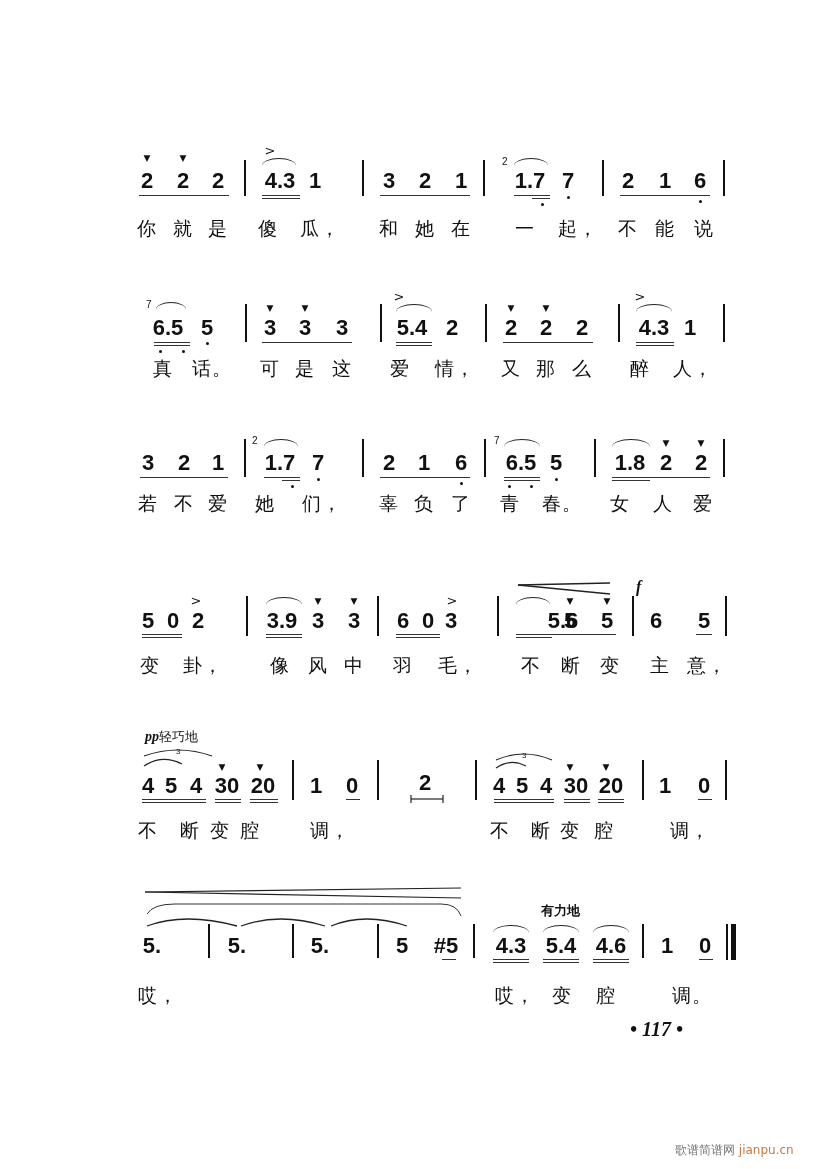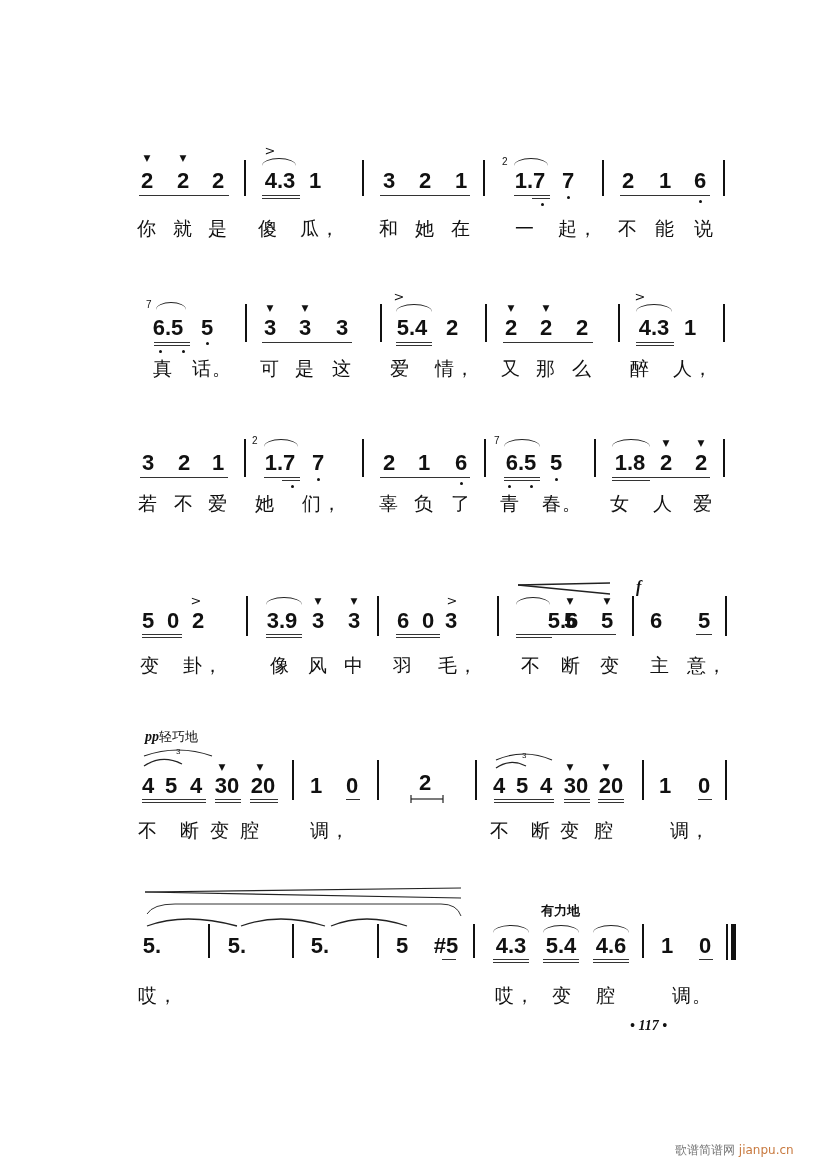--- a/index.html
+++ b/index.html
@@ -11,21 +11,21 @@
   .bar{position:absolute;width:2px;background:#111;}
   .bar.thick{width:5px;}
   .ul{position:absolute;height:1px;background:#333;}
   .dot{position:absolute;width:3px;height:3px;border-radius:50%;background:#111;}
   .tick{position:absolute;font-size:9px;line-height:9px;transform:translateX(-50%);}
   .slur{position:absolute;border-top:1.5px solid #222;border-radius:50% 50% 0 0 / 100% 100% 0 0;height:7px;}
   .accent{position:absolute;font-size:13px;line-height:13px;transform:translateX(-50%);}
   .grace{position:absolute;font-family:"Liberation Sans",sans-serif;font-size:10px;line-height:10px;}
   .expr{position:absolute;font-family:"DejaVu Serif",serif;font-size:13px;white-space:nowrap;}
   .dyn{position:absolute;font-family:"Liberation Serif",serif;font-style:italic;font-weight:bold;font-size:16px;}
-  .pagenum{position:absolute;font-family:"Liberation Serif",serif;font-style:italic;font-weight:bold;font-size:14px;}
+  .pagenum{position:absolute;font-family:"Liberation Serif",serif;font-style:italic;font-weight:bold;font-size:20px;}
   .watermark{position:absolute;font-size:12px;color:#777;white-space:nowrap;}
   .watermark .wm-url{color:#c87a40;}
   .hairpin{position:absolute;}
 </style>
 </head>
 <body>
 
 <div class="row" style="top:140px;">
   <div class="tick" style="left:147px;top:14px;">▼</div>
   <div class="tick" style="left:183px;top:14px;">▼</div>

